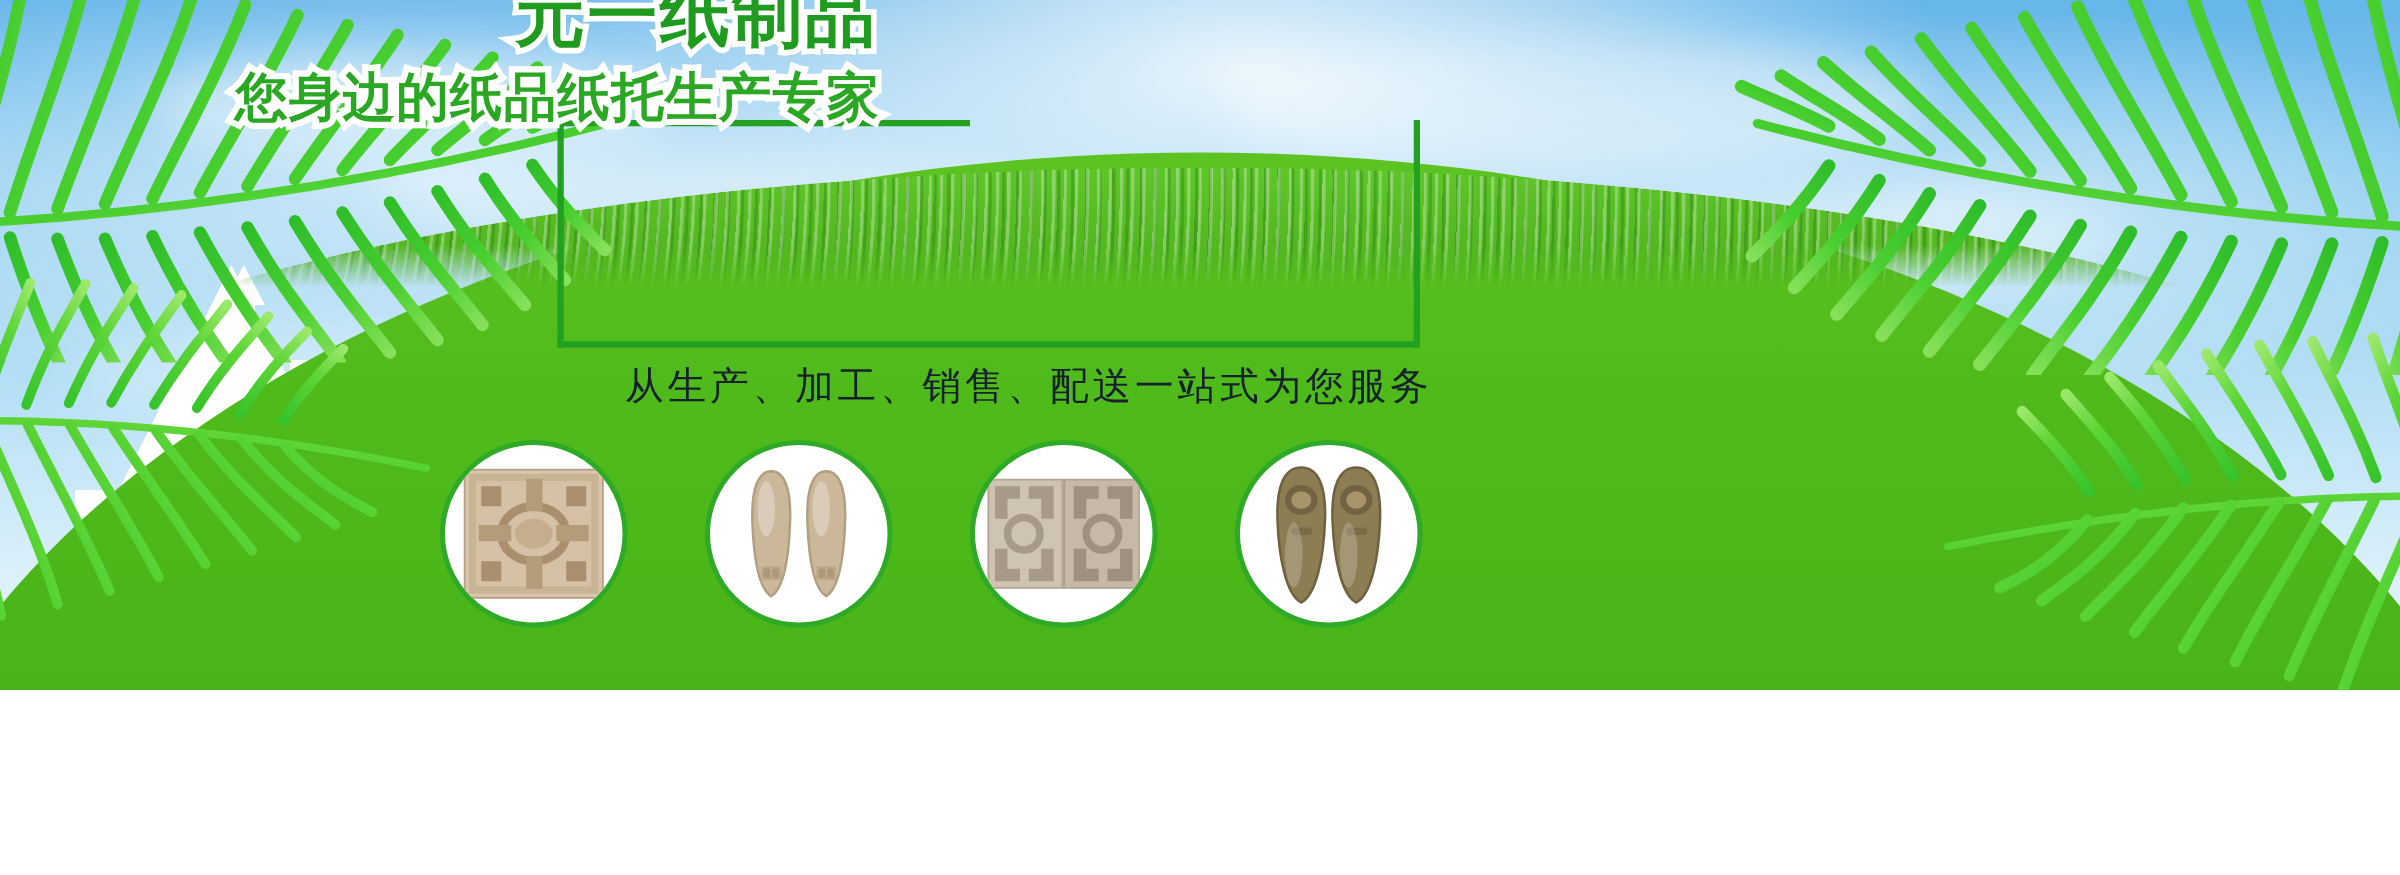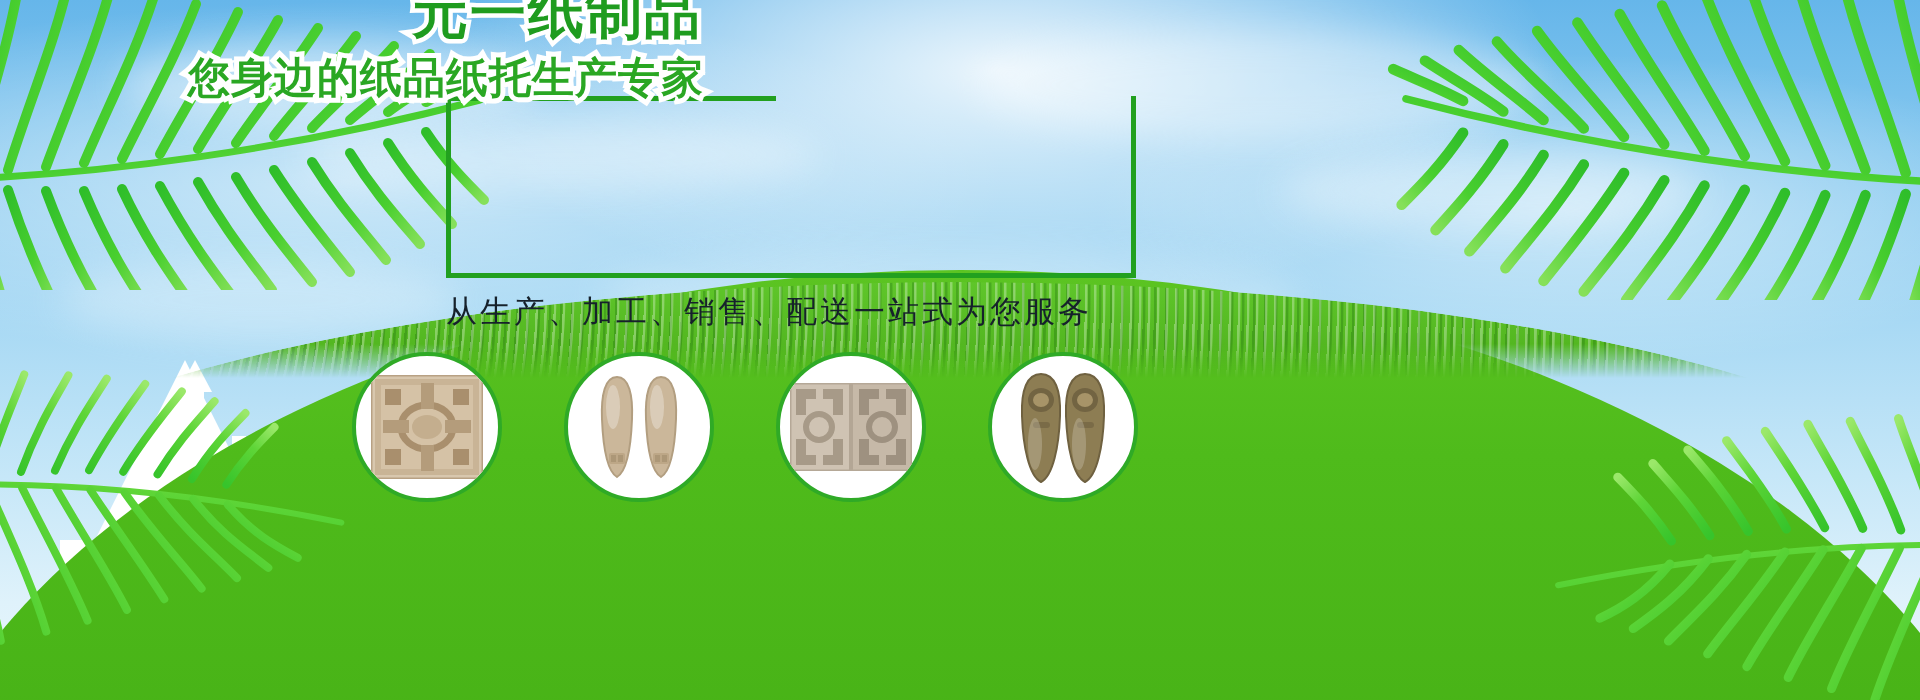--- a/index.html
+++ b/index.html
@@ -1,20 +1,20 @@
 <!DOCTYPE html>
 <html><head>
 <meta charset="utf-8">
 <style>
   * { margin:0; padding:0; box-sizing:border-box; }
   html,body { width:1920px; height:700px; overflow:hidden; background:#fff; }
   body { font-family:"DejaVu Sans","Liberation Sans",sans-serif; }
 
   .banner{
-    position:relative; width:1920px; height:700px; overflow:hidden;
+    position:relative; width:1920px; height:552px; overflow:hidden;
     background:
       radial-gradient(ellipse 900px 380px at 52% 10%, rgba(255,255,255,.85) 0%, rgba(255,255,255,0) 62%),
       radial-gradient(ellipse 1100px 300px at 18% 26%, rgba(255,255,255,.55) 0%, rgba(255,255,255,0) 60%),
       radial-gradient(ellipse 800px 260px at 82% 30%, rgba(255,255,255,.50) 0%, rgba(255,255,255,0) 60%),
       linear-gradient(180deg,#66b6ea 0%, #86c8ef 22%, #a8d9f4 46%, #c6e7f8 68%, #dff2fb 86%, #eaf7fd 100%);
   }
 
   
   .cloud{ position:absolute; border-radius:50%; background:rgba(255,255,255,.75); filter:blur(18px); }
   .cl1{ left:120px; top:40px;  width:420px; height:90px; opacity:.55;}
@@ -71,23 +71,23 @@
     line-height:62px; padding-right:10px;
     -webkit-text-stroke:9px #ffffff; paint-order:stroke fill;
   }
   .line2{
     font-size:42px; font-weight:bold; color:#2aa723; letter-spacing:1px;
     line-height:72px; padding-right:8px; margin-top:-2px;
     -webkit-text-stroke:10px #ffffff; paint-order:stroke fill;
   }
 
   .subtitle{
-    position:absolute; left:446px; top:292px; width:700px; text-align:left;
+    position:absolute; left:446px; top:292px; width:700px; text-align:right;
     font-size:31px; color:#16212b; letter-spacing:3px; line-height:40px;
-    font-family:Liberation Sans, sans-serif;
+    font-family:Liberation Mono, monospace;
   }
 
   
   .circles{ position:absolute; left:352px; top:352px; width:820px; height:150px; }
   .circle{
     position:absolute; width:150px; height:150px; border-radius:50%;
     background:#ffffff; border:4px solid #2faa26; overflow:hidden;
     display:flex; align-items:center; justify-content:center;
   }
   .c1{ left:0px;   top:0; }

